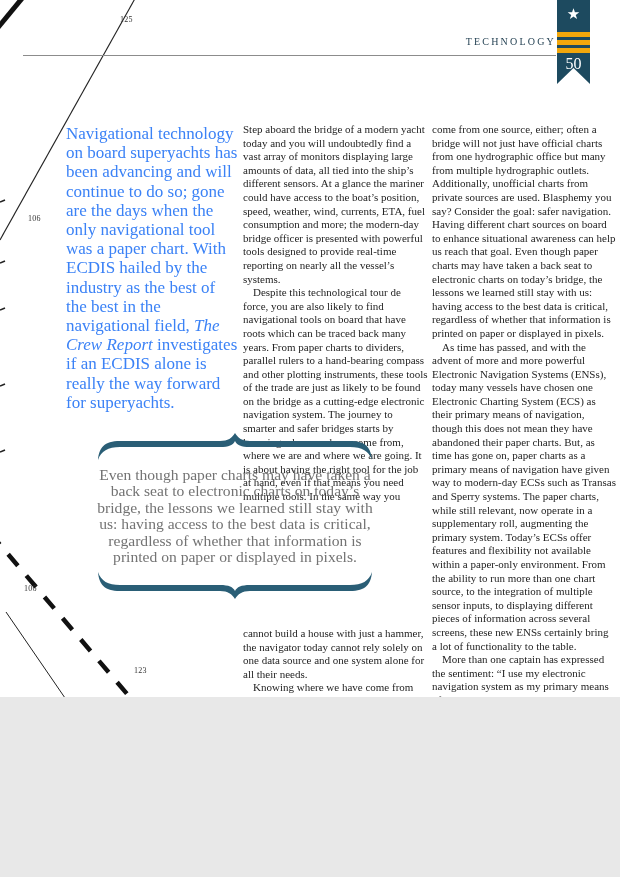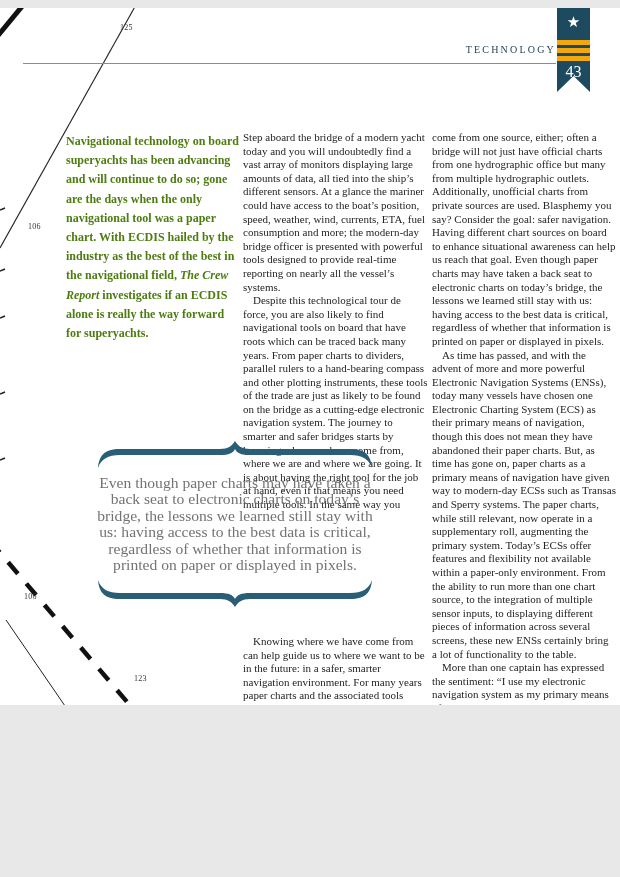--- a/index.html
+++ b/index.html
@@ -1,17 +1,17 @@
 <!DOCTYPE html>
 <html><head>
 <meta charset="utf-8">
 <style>
   html,body{margin:0;padding:0;background:#e8e8e8;}
   .page{
-    position:relative;width:620px;height:697px;margin:8px auto;
+    position:relative;width:620px;height:697px;margin:0 auto;
     background:#ffffff;overflow:hidden;
     font-family:"Liberation Serif","DejaVu Serif",serif;color:#222;
   }
   
   .chart-bg{position:absolute;left:0;top:0;width:620px;height:877px;pointer-events:none;}
   .depth-label{position:absolute;font-size:8px;color:#333;letter-spacing:.3px;}
   
   .section-label{
     position:absolute;top:36px;right:64px;font-size:10px;letter-spacing:2.2px;
     color:#1e3c4e;font-variant:small-caps;text-transform:uppercase;
@@ -22,21 +22,21 @@
     -webkit-clip-path:polygon(0 0,100% 0,100% 100%,50% 81%,0 100%);
     clip-path:polygon(0 0,100% 0,100% 100%,50% 81%,0 100%);
   }
   .badge .star{position:absolute;top:5px;left:0;width:100%;text-align:center;color:#fff;font-size:15px;}
   .badge .stripe{position:absolute;left:0;width:100%;height:5px;background:#f2a70c;}
   .badge .s1{top:32px}.badge .s2{top:40px}.badge .s3{top:48px}
   .badge .num{position:absolute;top:55px;left:0;width:100%;text-align:center;color:#fff;font-size:16px;}
   
   .intro{
     position:absolute;left:66px;top:124px;width:174px;
-    font-size:12px;line-height:19.2px;color:#4d7c0f;font-weight:bold;
+    font-size:17px;line-height:19.2px;color:#3b82f6;
   }
   .intro .ital{font-style:italic;}
   
   .bodycol{position:absolute;font-size:11px;line-height:13.6px;color:#242424;}
   .bodycol p{margin:0;}
   .bodycol p.ind{text-indent:10px;}
   .col-mid-top{left:243px;top:123px;width:185px;}
   .col-mid-bottom{left:243px;top:627px;width:185px;}
   .col-right{left:432px;top:123px;width:184px;}
   
@@ -86,41 +86,42 @@
   <span class="depth-label" style="left:134px;top:666px;">123</span>
   <span class="depth-label" style="left:82px;top:777px;">123</span>
 
   <div class="section-label">TECHNOLOGY</div>
   <div class="header-rule"></div>
   <div class="badge">
     <div class="star">★</div>
     <div class="stripe s1"></div>
     <div class="stripe s2"></div>
     <div class="stripe s3"></div>
-    <div class="num">43</div>
+    <div class="num">50</div>
   </div>
 
   <div class="intro"><span>Navigational technology on board superyachts has been advancing and will continue to do so; gone are the days when the only navigational tool was a paper chart. With ECDIS hailed by the industry as the best of the best in the navigational field, </span><span class="ital">The Crew Report</span><span> investigates if an ECDIS alone is really the way forward for superyachts.</span></div>
 
   <div class="bodycol col-mid-top">
     <p>Step aboard the bridge of a modern yacht today and you will undoubtedly find a vast array of monitors displaying large amounts of data, all tied into the ship’s different sensors. At a glance the mariner could have access to the boat’s position, speed, weather, wind, currents, ETA, fuel consumption and more; the modern-day bridge officer is presented with powerful tools designed to provide real-time reporting on nearly all the vessel’s systems.</p>
     <p class="ind">Despite this technological tour de force, you are also likely to find navigational tools on board that have roots which can be traced back many years. From paper charts to dividers, parallel rulers to a hand-bearing compass and other plotting instruments, these tools of the trade are just as likely to be found on the bridge as a cutting-edge electronic navigation system. The journey to smarter and safer bridges starts by knowing where we have come from, where we are and where we are going. It is about having the right tool for the job at hand, even if that means you need multiple tools. In the same way you</p>
   </div>
 
   <div class="pullquote">
     <svg class="brace" viewBox="0 0 274 28" xmlns="http://www.w3.org/2000/svg">
       <path d="M0,28 C1,16 6,9 22,9 L122,9 C130,9 134,6 137,1 C140,6 144,9 152,9 L252,9 C268,9 273,16 274,28 C271,19 264,15 252,15 L152,15 C143,15 139,13 137,9 C135,13 131,15 122,15 L22,15 C10,15 3,19 0,28 Z"></path>
     </svg>
     <div class="pq-text">Even though paper charts may have taken a back seat to electronic charts on today’s bridge, the lessons we learned still stay with us: having access to the best data is critical, regardless of whether that information is printed on paper or displayed in pixels.</div>
     <svg class="brace flip" viewBox="0 0 274 28" xmlns="http://www.w3.org/2000/svg">
       <path d="M0,28 C1,16 6,9 22,9 L122,9 C130,9 134,6 137,1 C140,6 144,9 152,9 L252,9 C268,9 273,16 274,28 C271,19 264,15 252,15 L152,15 C143,15 139,13 137,9 C135,13 131,15 122,15 L22,15 C10,15 3,19 0,28 Z"></path>
     </svg>
   </div>
 
   <div class="bodycol col-mid-bottom">
+    <p>cannot build a house with just a hammer, the navigator today cannot rely solely on one data source and one system alone for all their needs.</p>
     <p class="ind">Knowing where we have come from can help guide us to where we want to be in the future: in a safer, smarter navigation environment. For many years paper charts and the associated tools formed the backbone of navigation and for some vessels they still do. Whether paper charts are a thing of the past on your bridge, or very much a part of your current environment, captains would undoubtedly agree that having the best scale, most detailed charts is always the goal. This does not mean they always</p>
   </div>
 
   <div class="bodycol col-right">
     <p>come from one source, either; often a bridge will not just have official charts from one hydrographic office but many from multiple hydrographic outlets. Additionally, unofficial charts from private sources are used. Blasphemy you say? Consider the goal: safer navigation. Having different chart sources on board to enhance situational awareness can help us reach that goal. Even though paper charts may have taken a back seat to electronic charts on today’s bridge, the lessons we learned still stay with us: having access to the best data is critical, regardless of whether that information is printed on paper or displayed in pixels.</p>
     <p class="ind">As time has passed, and with the advent of more and more powerful Electronic Navigation Systems (ENSs), today many vessels have chosen one Electronic Charting System (ECS) as their primary means of navigation, though this does not mean they have abandoned their paper charts. But, as time has gone on, paper charts as a primary means of navigation have given way to modern-day ECSs such as Transas and Sperry systems. The paper charts, while still relevant, now operate in a supplementary roll, augmenting the primary system. Today’s ECSs offer features and flexibility not available within a paper-only environment. From the ability to run more than one chart source, to the integration of multiple sensor inputs, to displaying different pieces of information across several screens, these new ENSs certainly bring a lot of functionality to the table.</p>
     <p class="ind"><span>More than one captain has expressed the sentiment: “I use my electronic navigation system as my primary means of navigation but I don’t go anywhere without my paper backup.” So today, while we embrace the new technology, we still appreciate the advantages of older methods; specifically the backup and redundancy capability that paper charts offer, as well as having access to official chart data, unaltered by private companies. This official data satisfies the need for many commercially registered vessels which need to have official chart data on board, something their Transas system using TX-97 charts or their Sperry system running CM-93 charts cannot claim. So, while we see technology has ushered in a new age with ECS programs running as the hub of the navigation wheel, we must also acknowledge that the systems are not necessarily a silver</span> </p>
   </div>
 
   <div class="crew-logo">

